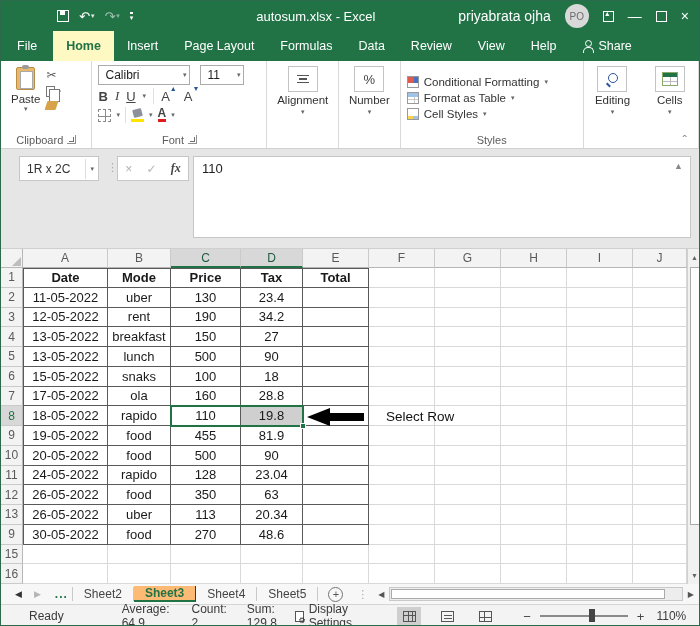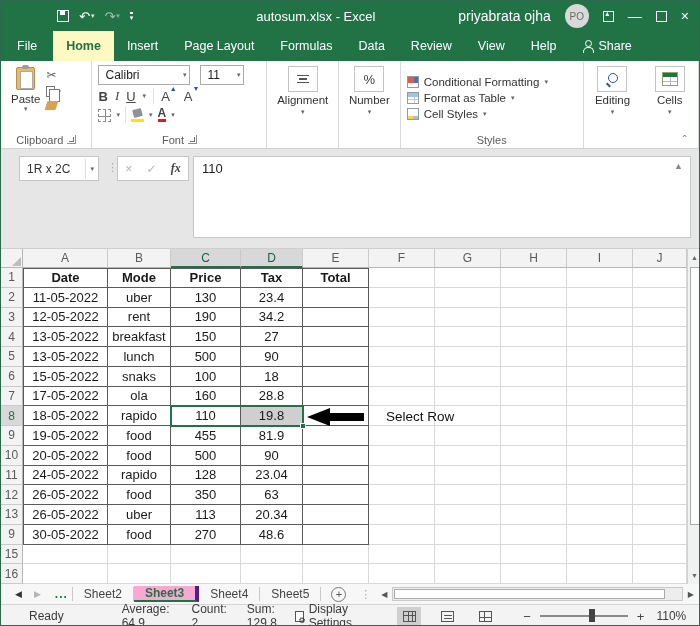--- a/index.html
+++ b/index.html
@@ -120,21 +120,21 @@
   .vthumb{position:absolute;top:18px;left:1.5px;width:10px;height:258px;background:#fdfdfd;border:1px solid #ababab;}
   .vbtn.down{position:absolute;bottom:0;width:100%;}
   
   .sheetbar{position:absolute;top:583px;left:0;right:0;height:21px;background:#f7f7f7;border-bottom:1px solid #d5d5d5;display:flex;align-items:stretch;font-size:12px;color:#444;}
   .snav{display:flex;align-items:center;gap:12px;padding:0 10px 0 14px;}
   .snav .on{color:#333;font-size:9px;}
   .snav .off{color:#b5b5b5;font-size:9px;}
   .sdots{color:#217346;font-weight:bold;letter-spacing:1px;display:flex;align-items:center;padding:0 4px;}
   .tdiv{width:1px;background:#c9c9c9;margin:3px 0;}
   .stab{display:flex;align-items:center;padding:0 11px;border-right:1px solid #c9c9c9;}
-  .stab.active{background:#f9a8d4;color:#217346;font-weight:bold;border-bottom:2px solid #217346;border-right:4px solid #4c1d95;}
+  .stab.active{background:#fdba74;color:#217346;font-weight:bold;border-bottom:2px solid #217346;border-right:1px solid #4c1d95;}
   .addsheet{width:15px;height:15px;border:1px solid #757575;border-radius:50%;display:flex;align-items:center;justify-content:center;font-size:11px;color:#555;align-self:center;margin-left:10px;}
   .sbdots{display:flex;align-items:center;color:#aaa;margin-left:14px;font-size:11px;}
   .hscroll{display:flex;align-items:center;margin-left:6px;flex:1;gap:0;}
   .hbtn{font-size:8px;color:#555;padding:0 4px;}
   .htrack{flex:1;height:14px;background:#ededed;border:1px solid #c9c9c9;position:relative;}
   .hthumb{position:absolute;left:1px;top:1px;bottom:1px;width:94%;background:#fff;border:1px solid #ababab;}
   .hend{font-size:8px;color:#555;padding:0 5px;}
   
   .statusbar{position:absolute;top:604px;left:0;right:0;height:22px;background:#f3f3f3;display:flex;align-items:center;font-size:12px;color:#3b3b3b;}
   .st-ready{margin-left:28px;}

